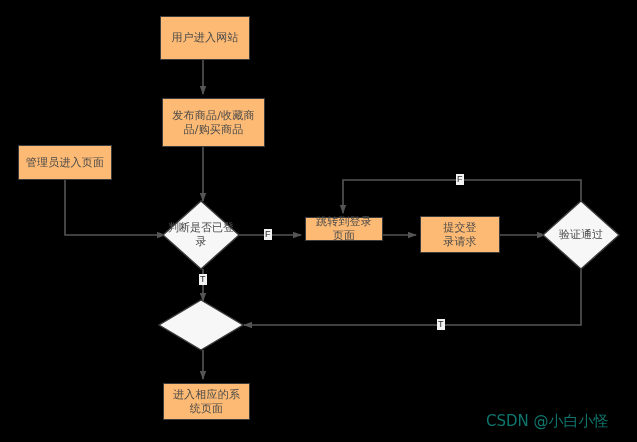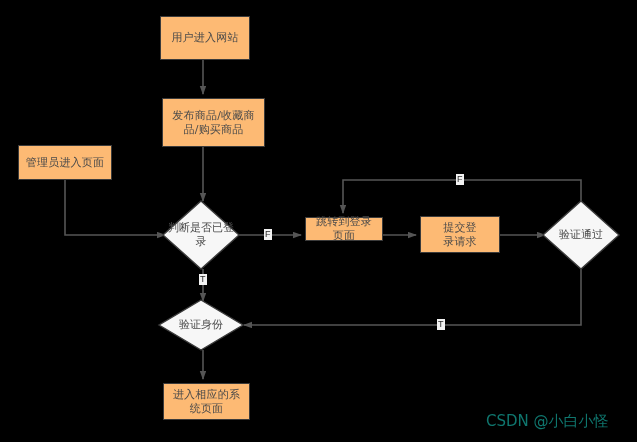--- a/index.html
+++ b/index.html
@@ -128,23 +128,20 @@
   <div class="node box" style="left:163px; top:383px; width:87px; height:37px; padding:0 5px;">进入相应的系统页面</div>
 
   <div class="diamond-wrap" style="left:543px; top:201px; width:76px; height:68px;">
     <div class="diamond-label">验证通过</div>
   </div>
 
   <div class="diamond-wrap" style="left:163px; top:201px; width:76px; height:68px;">
     <div class="diamond-label">判断是否已登录</div>
   </div>
 
-  <div class="diamond-wrap" style="left:159px; top:300px; width:84px; height:50px;">
-    <div class="diamond-label">验证身份</div>
-  </div>
 
   <div class="edge-label" style="left:264px; top:229px;">F</div>
 
   <div class="edge-label" style="left:199px; top:274px;">T</div>
 
   <div class="edge-label" style="left:456px; top:174px;">F</div>
 
   <div class="edge-label" style="left:437px; top:319px;">T</div>
 
   <div class="watermark" style="left:486px; top:412px;">CSDN @小白小怪</div>

